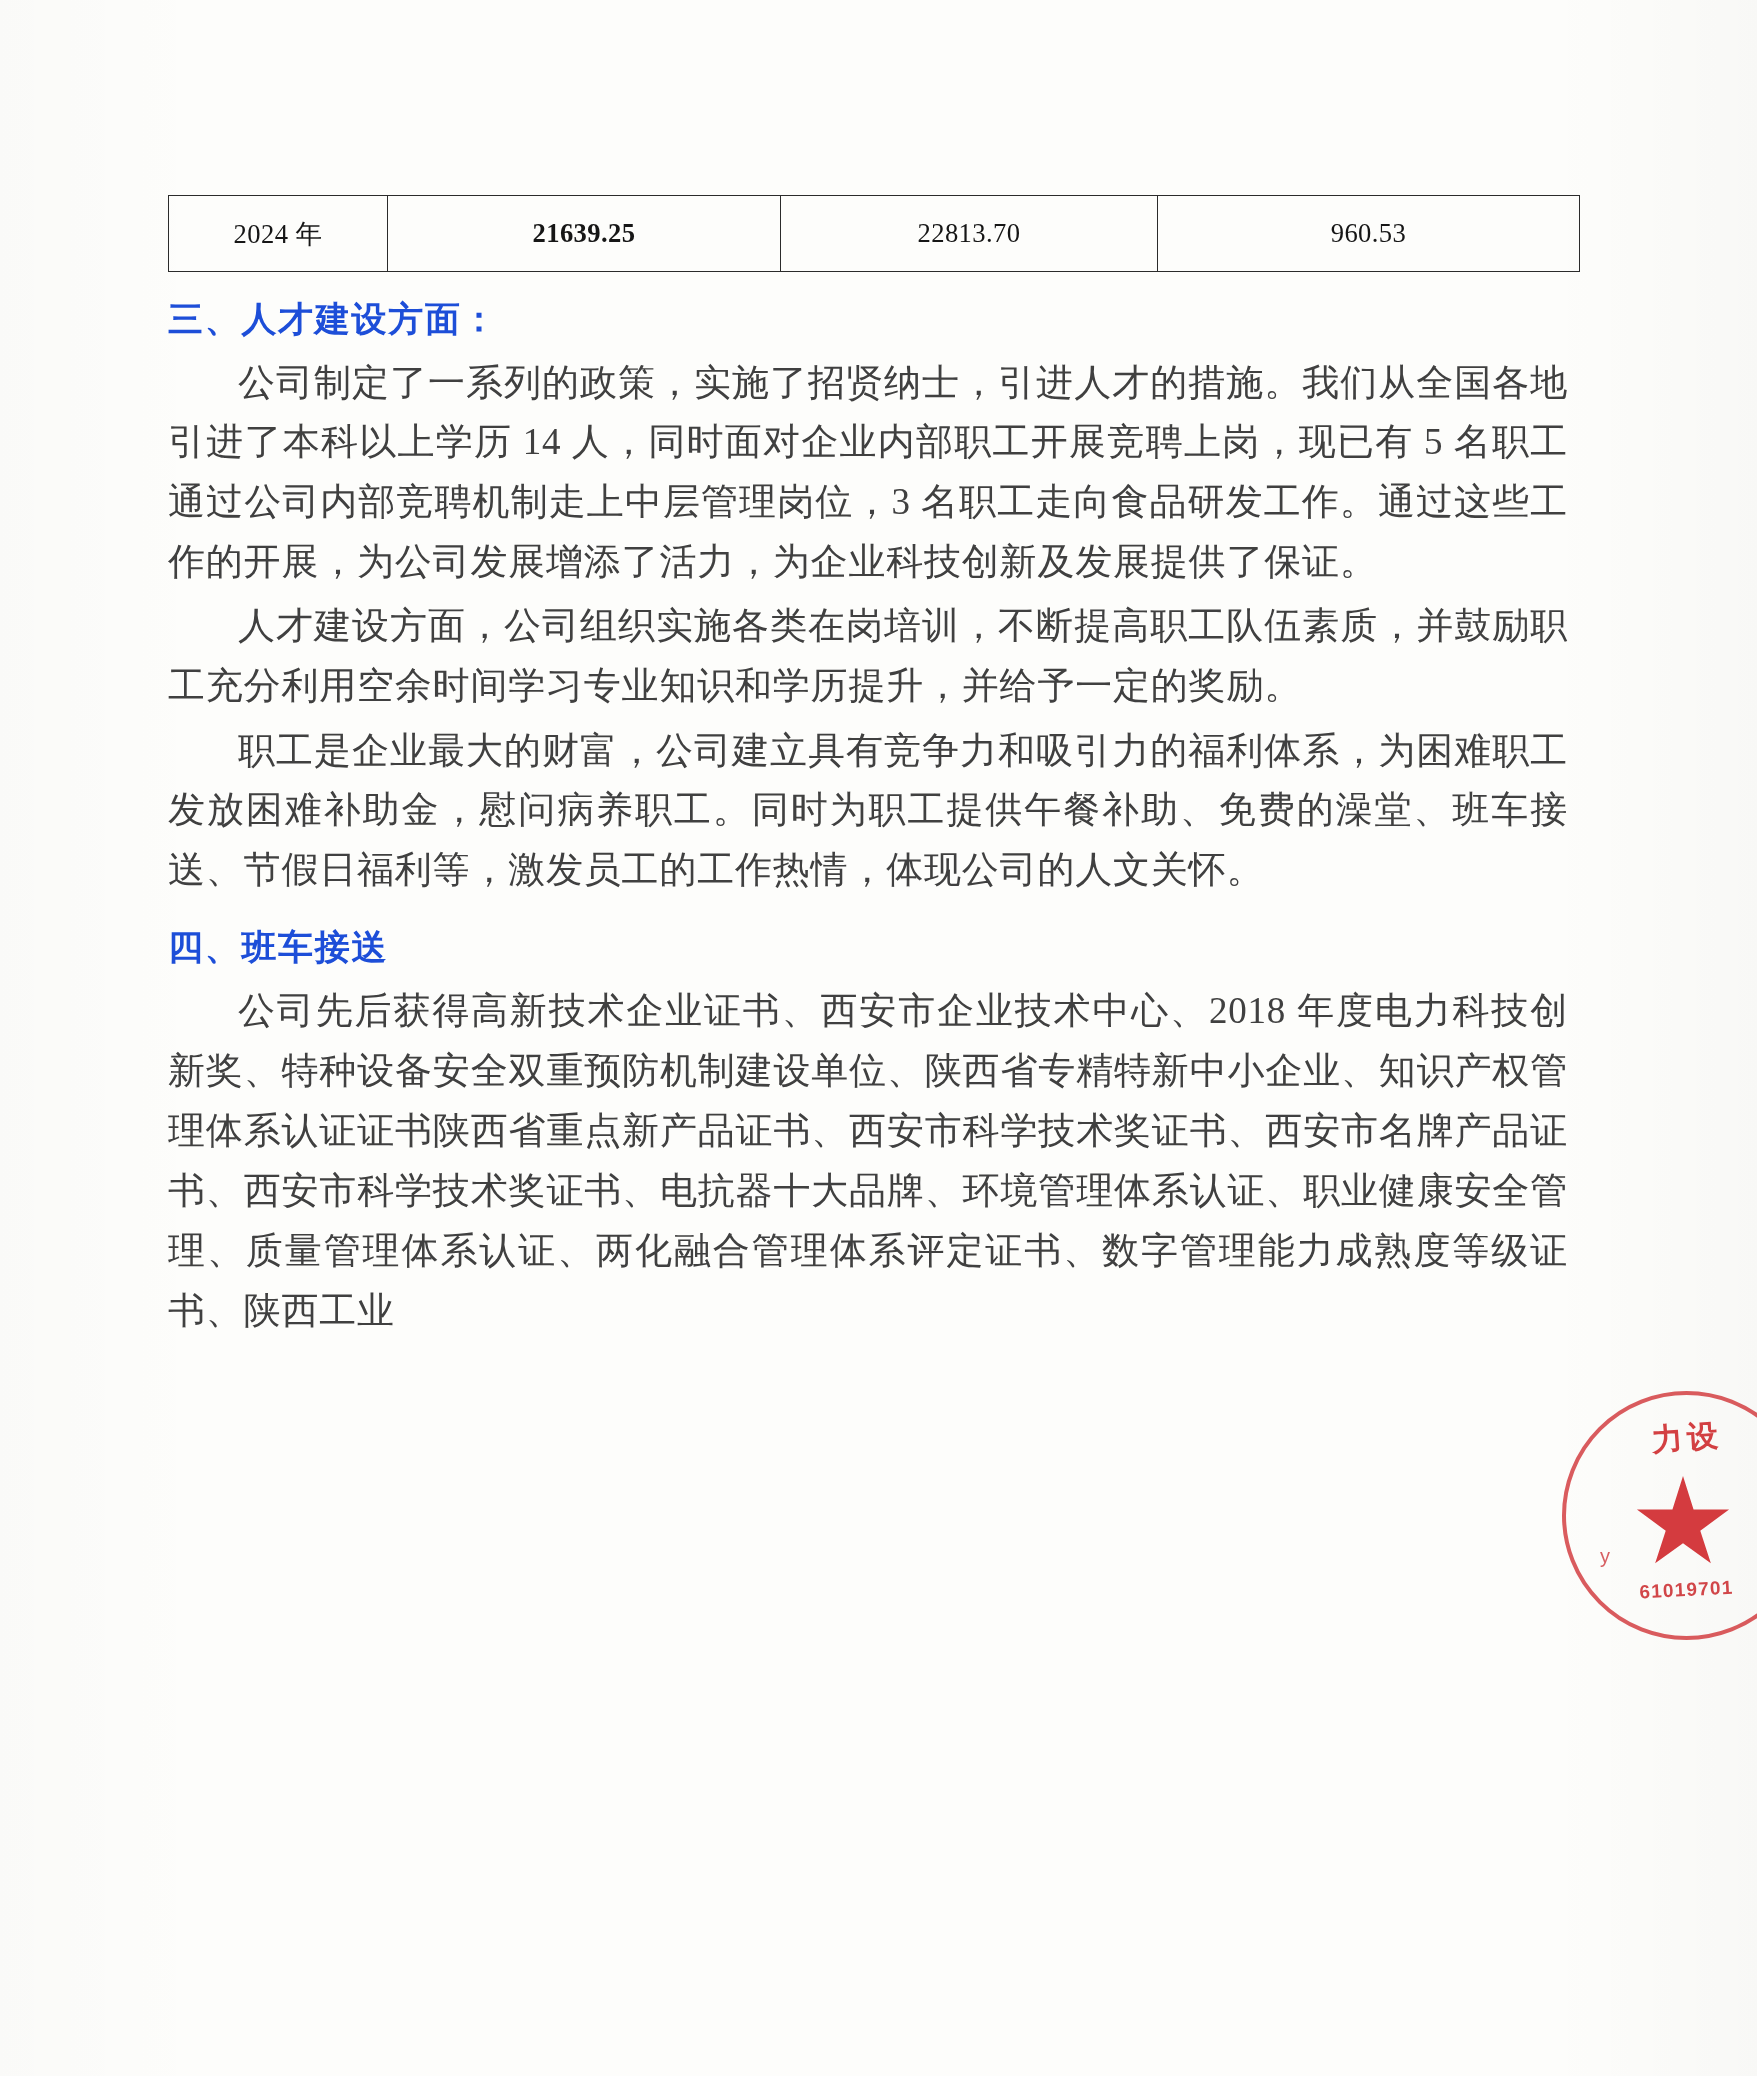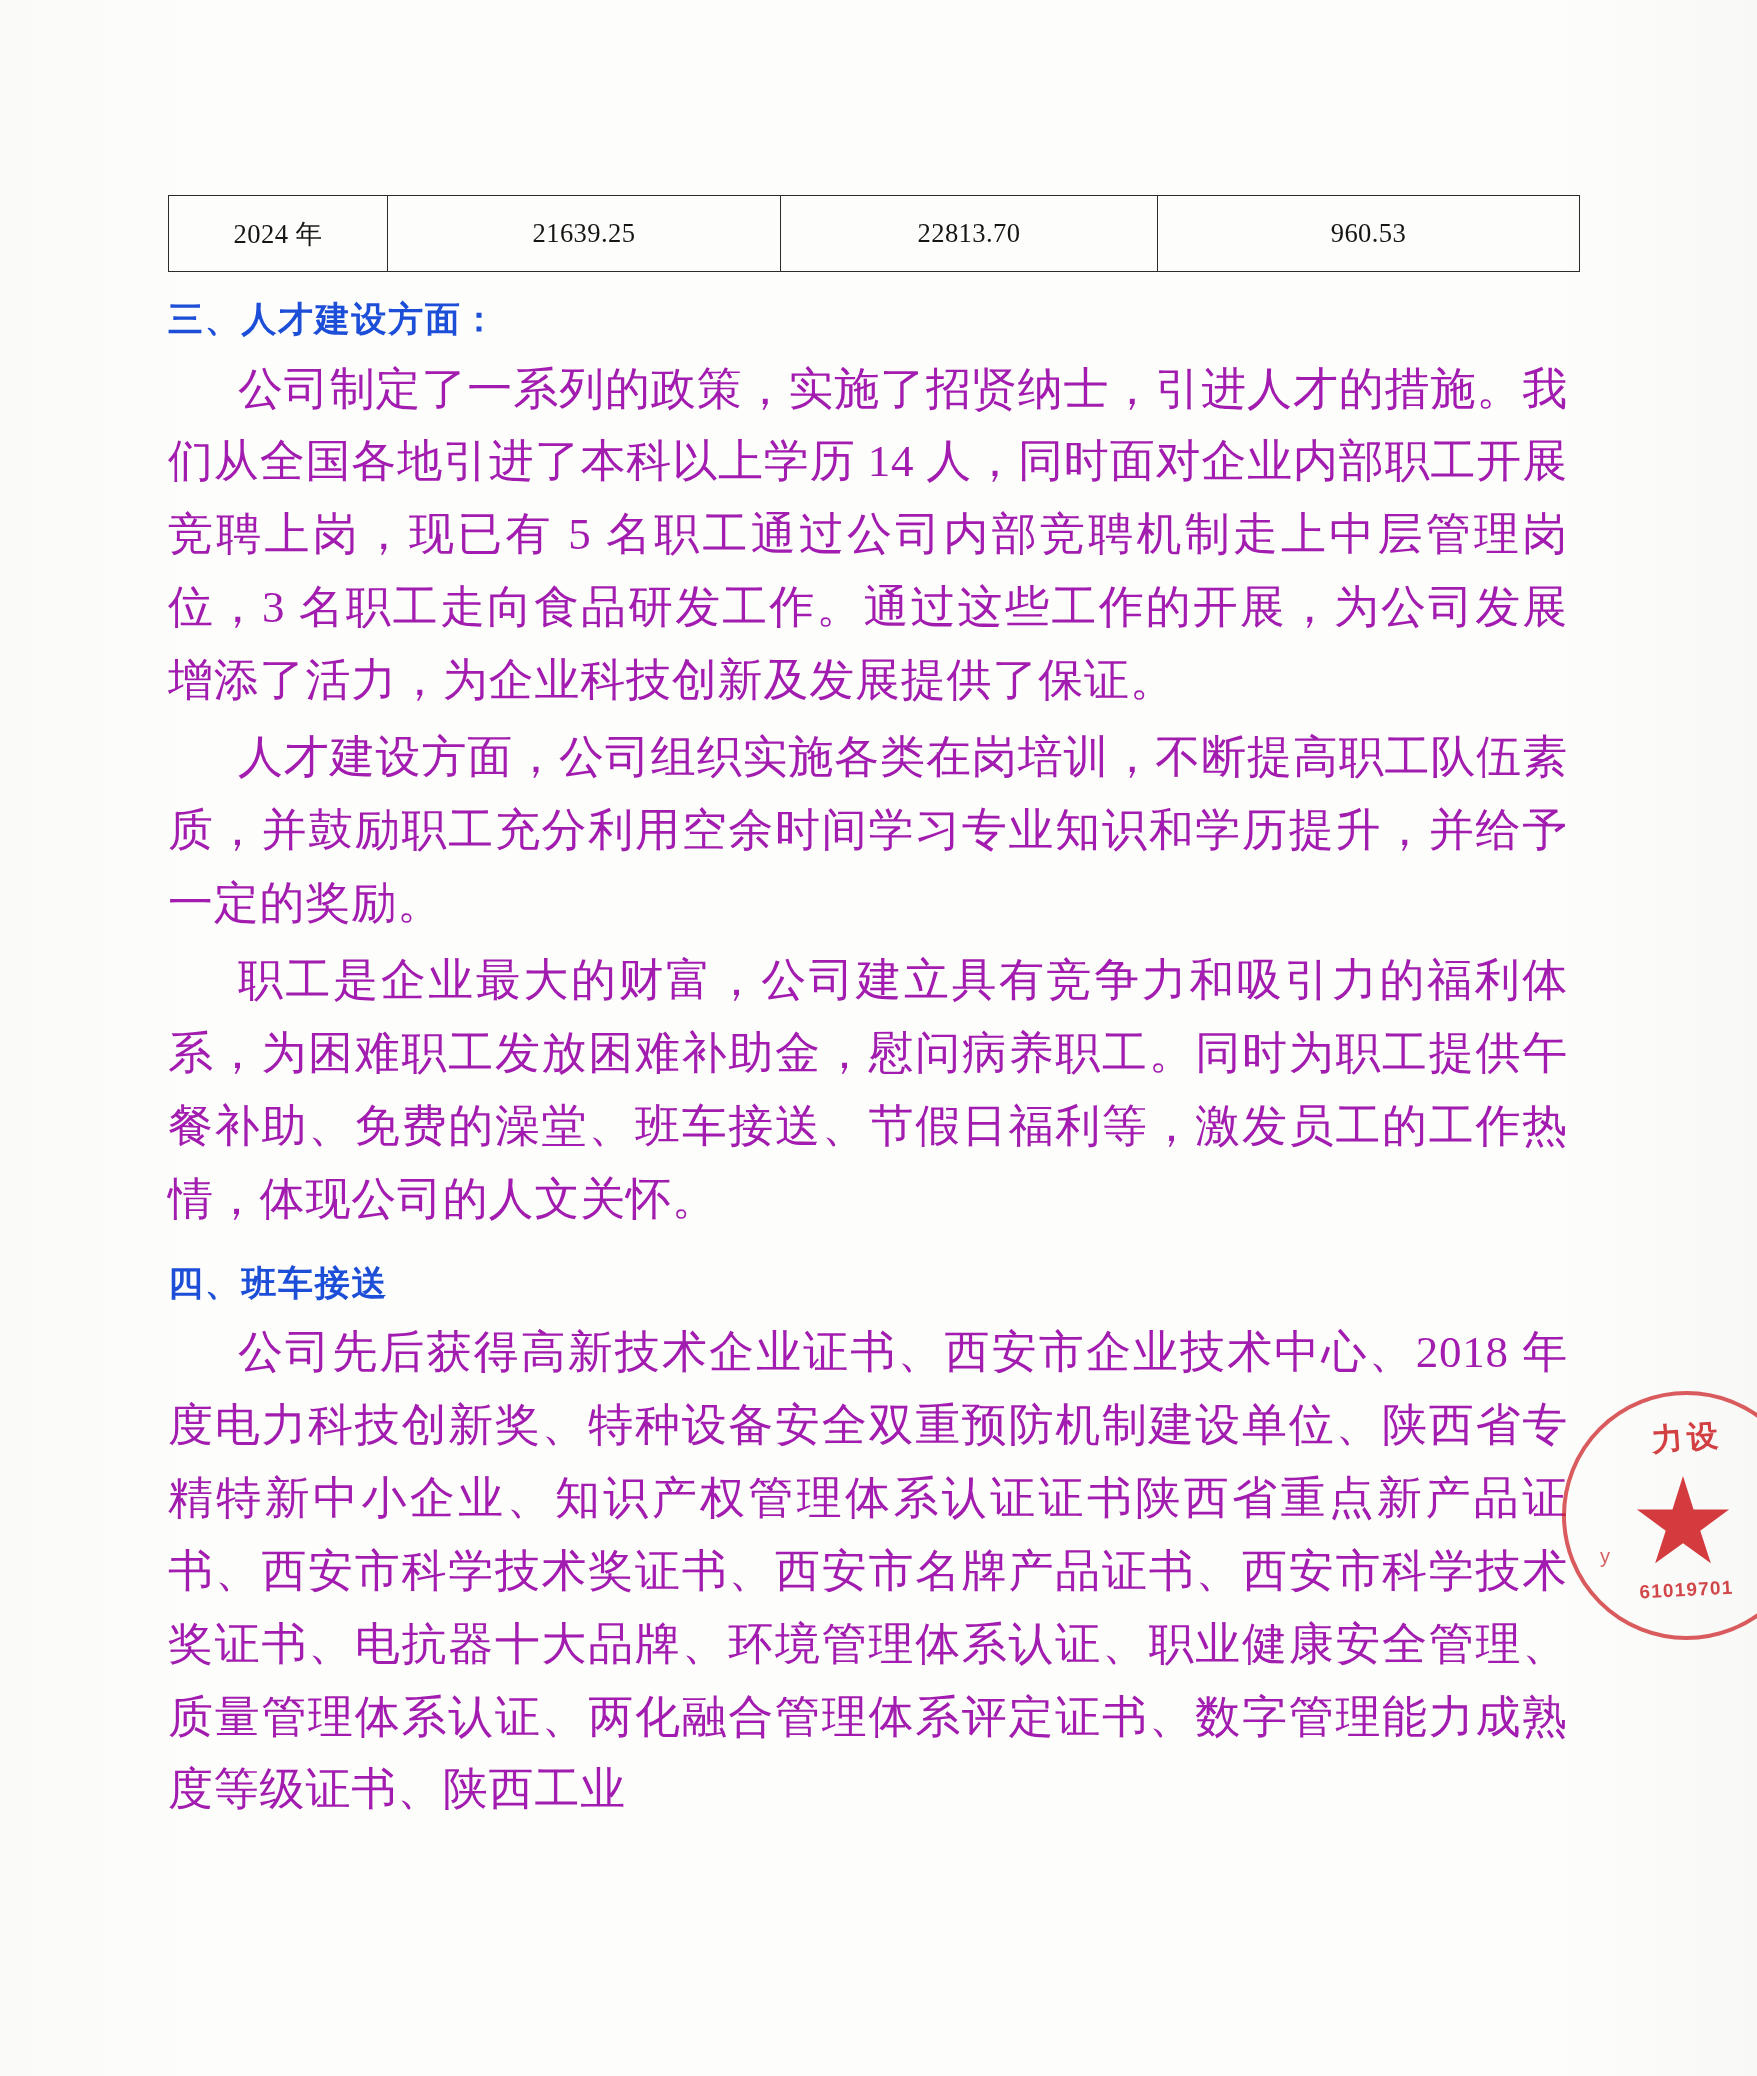--- a/index.html
+++ b/index.html
@@ -43,43 +43,43 @@
     border: 1.2px solid #2b2b2b;
     height: 73px;
     text-align: center;
     vertical-align: middle;
     font-family: "Liberation Serif", "DejaVu Serif", serif;
     font-size: 26.6px;
     letter-spacing: 0.4px;
     color: #161616;
   }
   td.col-year { width: 216px; }
-  td.col-a { width: 390px; }
+  td.col-a { width: 390px; font-weight: bold; }
   td.col-b { width: 374px; }
   td.col-c { width: 419px; }
 
   
   h2.sec-heading {
     font-family: "DejaVu Sans", "Liberation Sans", sans-serif;
     font-weight: bold;
     font-size: 35px;
     line-height: 1.2;
     margin: 26px 0 12.5px 0;
     letter-spacing: 1.7px;
     color: #1d4ed8;
   }
   p.para {
-    font-size: 45px;
+    font-size: 37px;
     line-height: 1.62;
     margin: 0 0 4.2px 0;
     text-indent: 70px;
     letter-spacing: 0.8px;
     text-align: justify;
     text-justify: inter-ideograph;
-    color: #a21caf;
+    color: #404040;
   }
 
   
   #seal {
     position: absolute;
     left: 1562px;
     top: 1391px;
     width: 257px;
     height: 257px;
     pointer-events: none;

